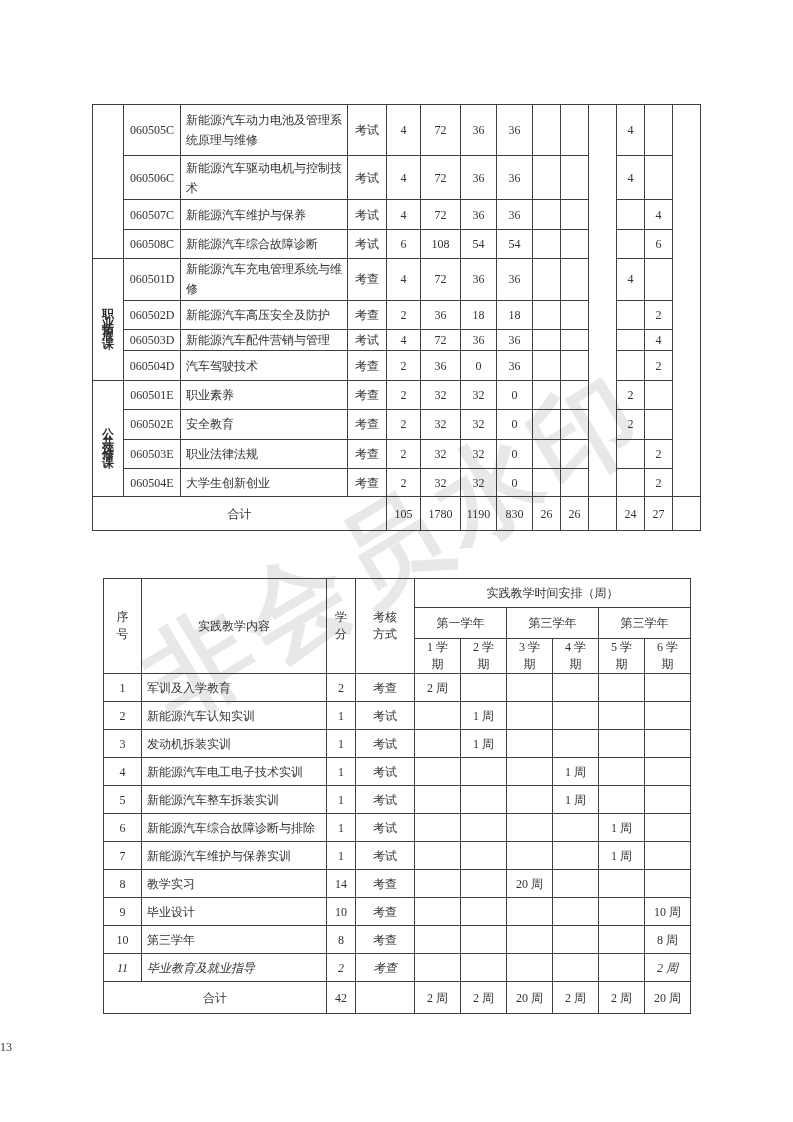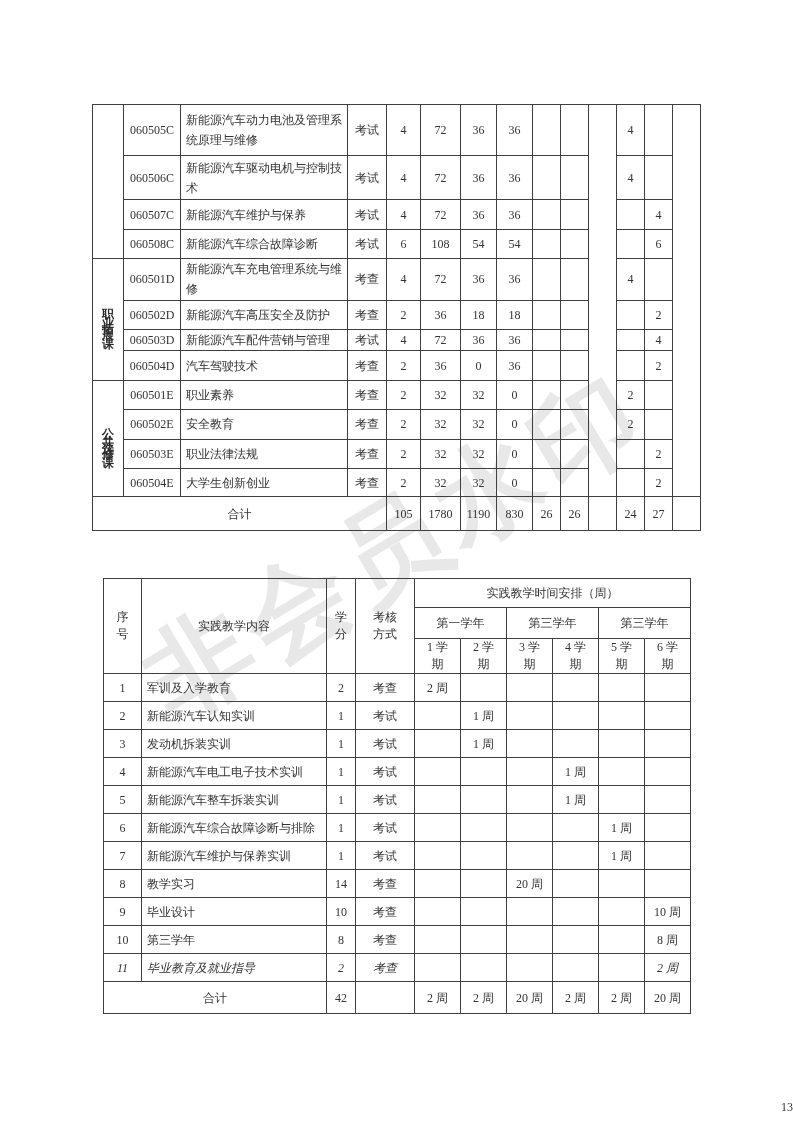--- a/index.html
+++ b/index.html
@@ -14,21 +14,21 @@
   .t1{left:92px;top:104px;width:608px;height:427px;}
   .t2{left:103px;top:578px;width:587px;height:434px;}
   .name{text-align:left;padding-left:5px;}
   .num{font-family:"Liberation Serif","DejaVu Serif",serif;}
   .cat{padding:0;}
   .vert{writing-mode:vertical-lr;text-orientation:upright;display:inline-block;
         font-weight:bold;letter-spacing:7px;line-height:20px;color:#2b2b2b;}
   .pre{white-space:pre-line;line-height:17px;}
   .t2-title{position:absolute;left:0;top:556px;width:100%;text-align:center;z-index:1;
         font-size:15px;font-weight:bold;color:#2b2b2b;letter-spacing:1px;}
-  .page-number{position:absolute;left:0;top:1100px;width:100%;text-align:right;font-size:12px;z-index:1;}
+  .page-number{position:absolute;left:0;top:1040px;width:100%;text-align:left;font-size:12px;z-index:1;}
 </style>
 </head>
 <body>
 
 <div class="page">
 
   <div class="watermark" style="color: rgb(232, 232, 232);">非会员水印</div>
 
   <table class="t1">
     <colgroup>

